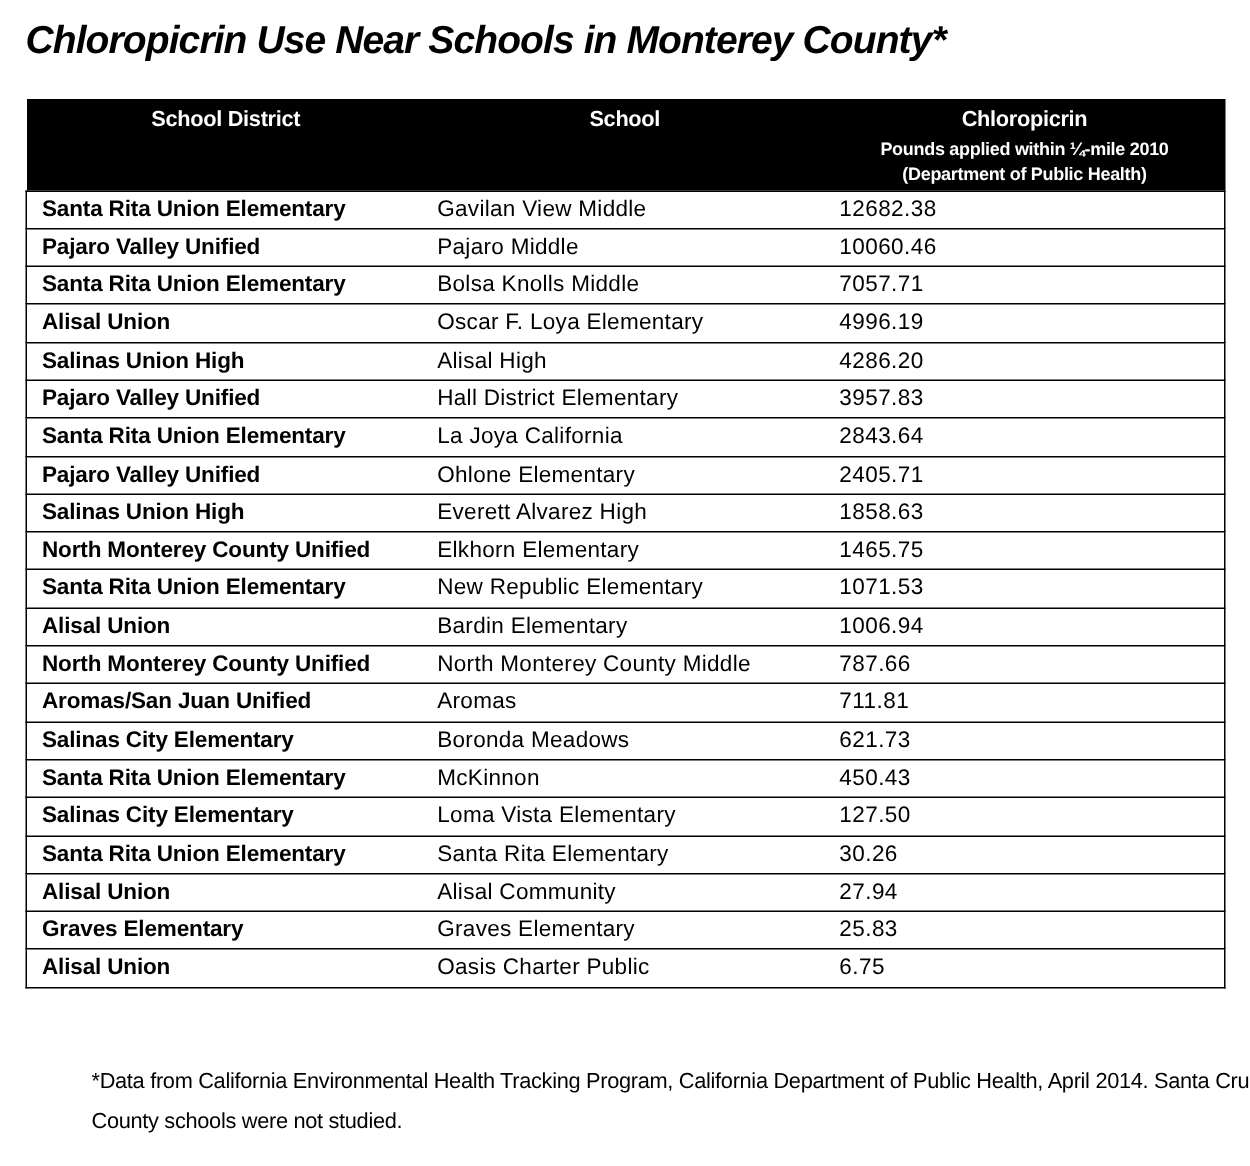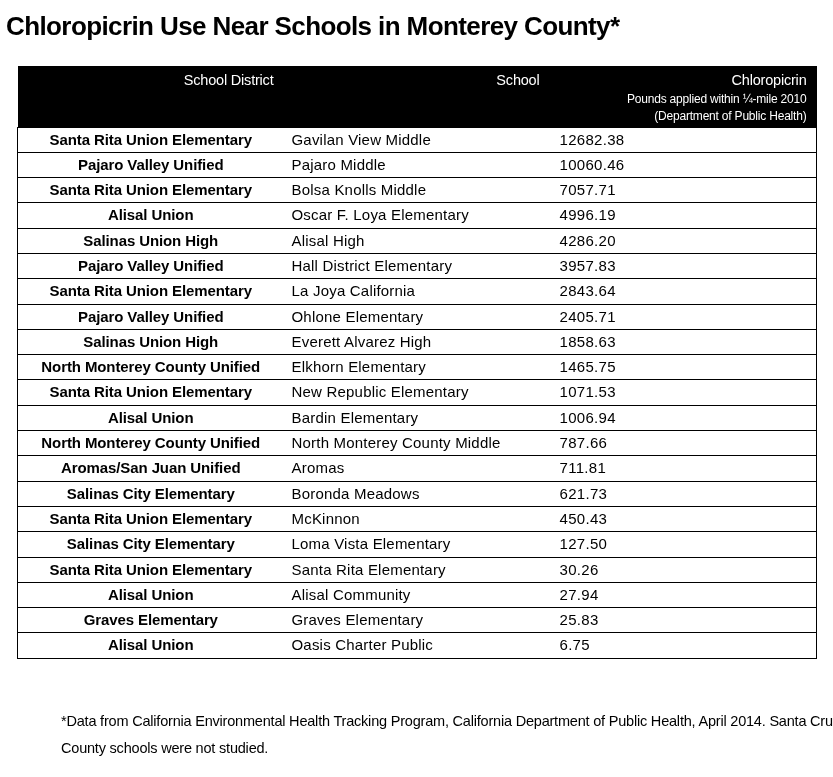--- a/index.html
+++ b/index.html
@@ -10,51 +10,52 @@
       height: 777px;
       overflow: hidden;
     }
     body {
       position: relative;
       font-family: "Liberation Sans", sans-serif;
       color: #000;
     }
     .title {
       position: absolute;
-      left: 6px;
+      left: 17px;
       top: 8px;
       font-family: "Liberation Sans", sans-serif;
       font-weight: bold;
       font-size: 26px;
       letter-spacing: -0.6px;
       line-height: 36px;
       white-space: nowrap;
+      font-style: italic;
     }
     table.data {
       position: absolute;
       left: 17px;
       top: 66px;
       width: 799px;
       border-collapse: collapse;
       table-layout: fixed;
       font-size: 15px;
     }
     table.data col.c1 { width: 266px; }
     table.data col.c2 { width: 266px; }
     table.data col.c3 { width: 267px; }
     thead tr {
       background: #000;
       color: #fff;
       height: 61px;
     }
     thead th {
-      text-align: right;
+      text-align: center;
       vertical-align: top;
       padding: 4px 10px 0 10px;
-      font-weight: normal;
+      font-weight: bold;
       font-size: 14.5px;
       letter-spacing: -0.2px;
     }
     thead th .sub {
       display: block;
       font-size: 12px;
       line-height: 17px;
       letter-spacing: -0.2px;
     }
     thead th .main {
@@ -71,21 +72,20 @@
     tbody td {
       padding: 0 10px;
       vertical-align: top;
       line-height: 24px;
       white-space: nowrap;
     }
     tbody tr.tall td { white-space: normal; }
     td.district {
       font-weight: bold;
       letter-spacing: -0.1px;
-      text-align: center;
     }
     td.school {
       padding-left: 8px;
       letter-spacing: 0.2px;
     }
     td.value {
       padding-right: 19px;
       letter-spacing: 0.3px;
     }
     .footnote {

